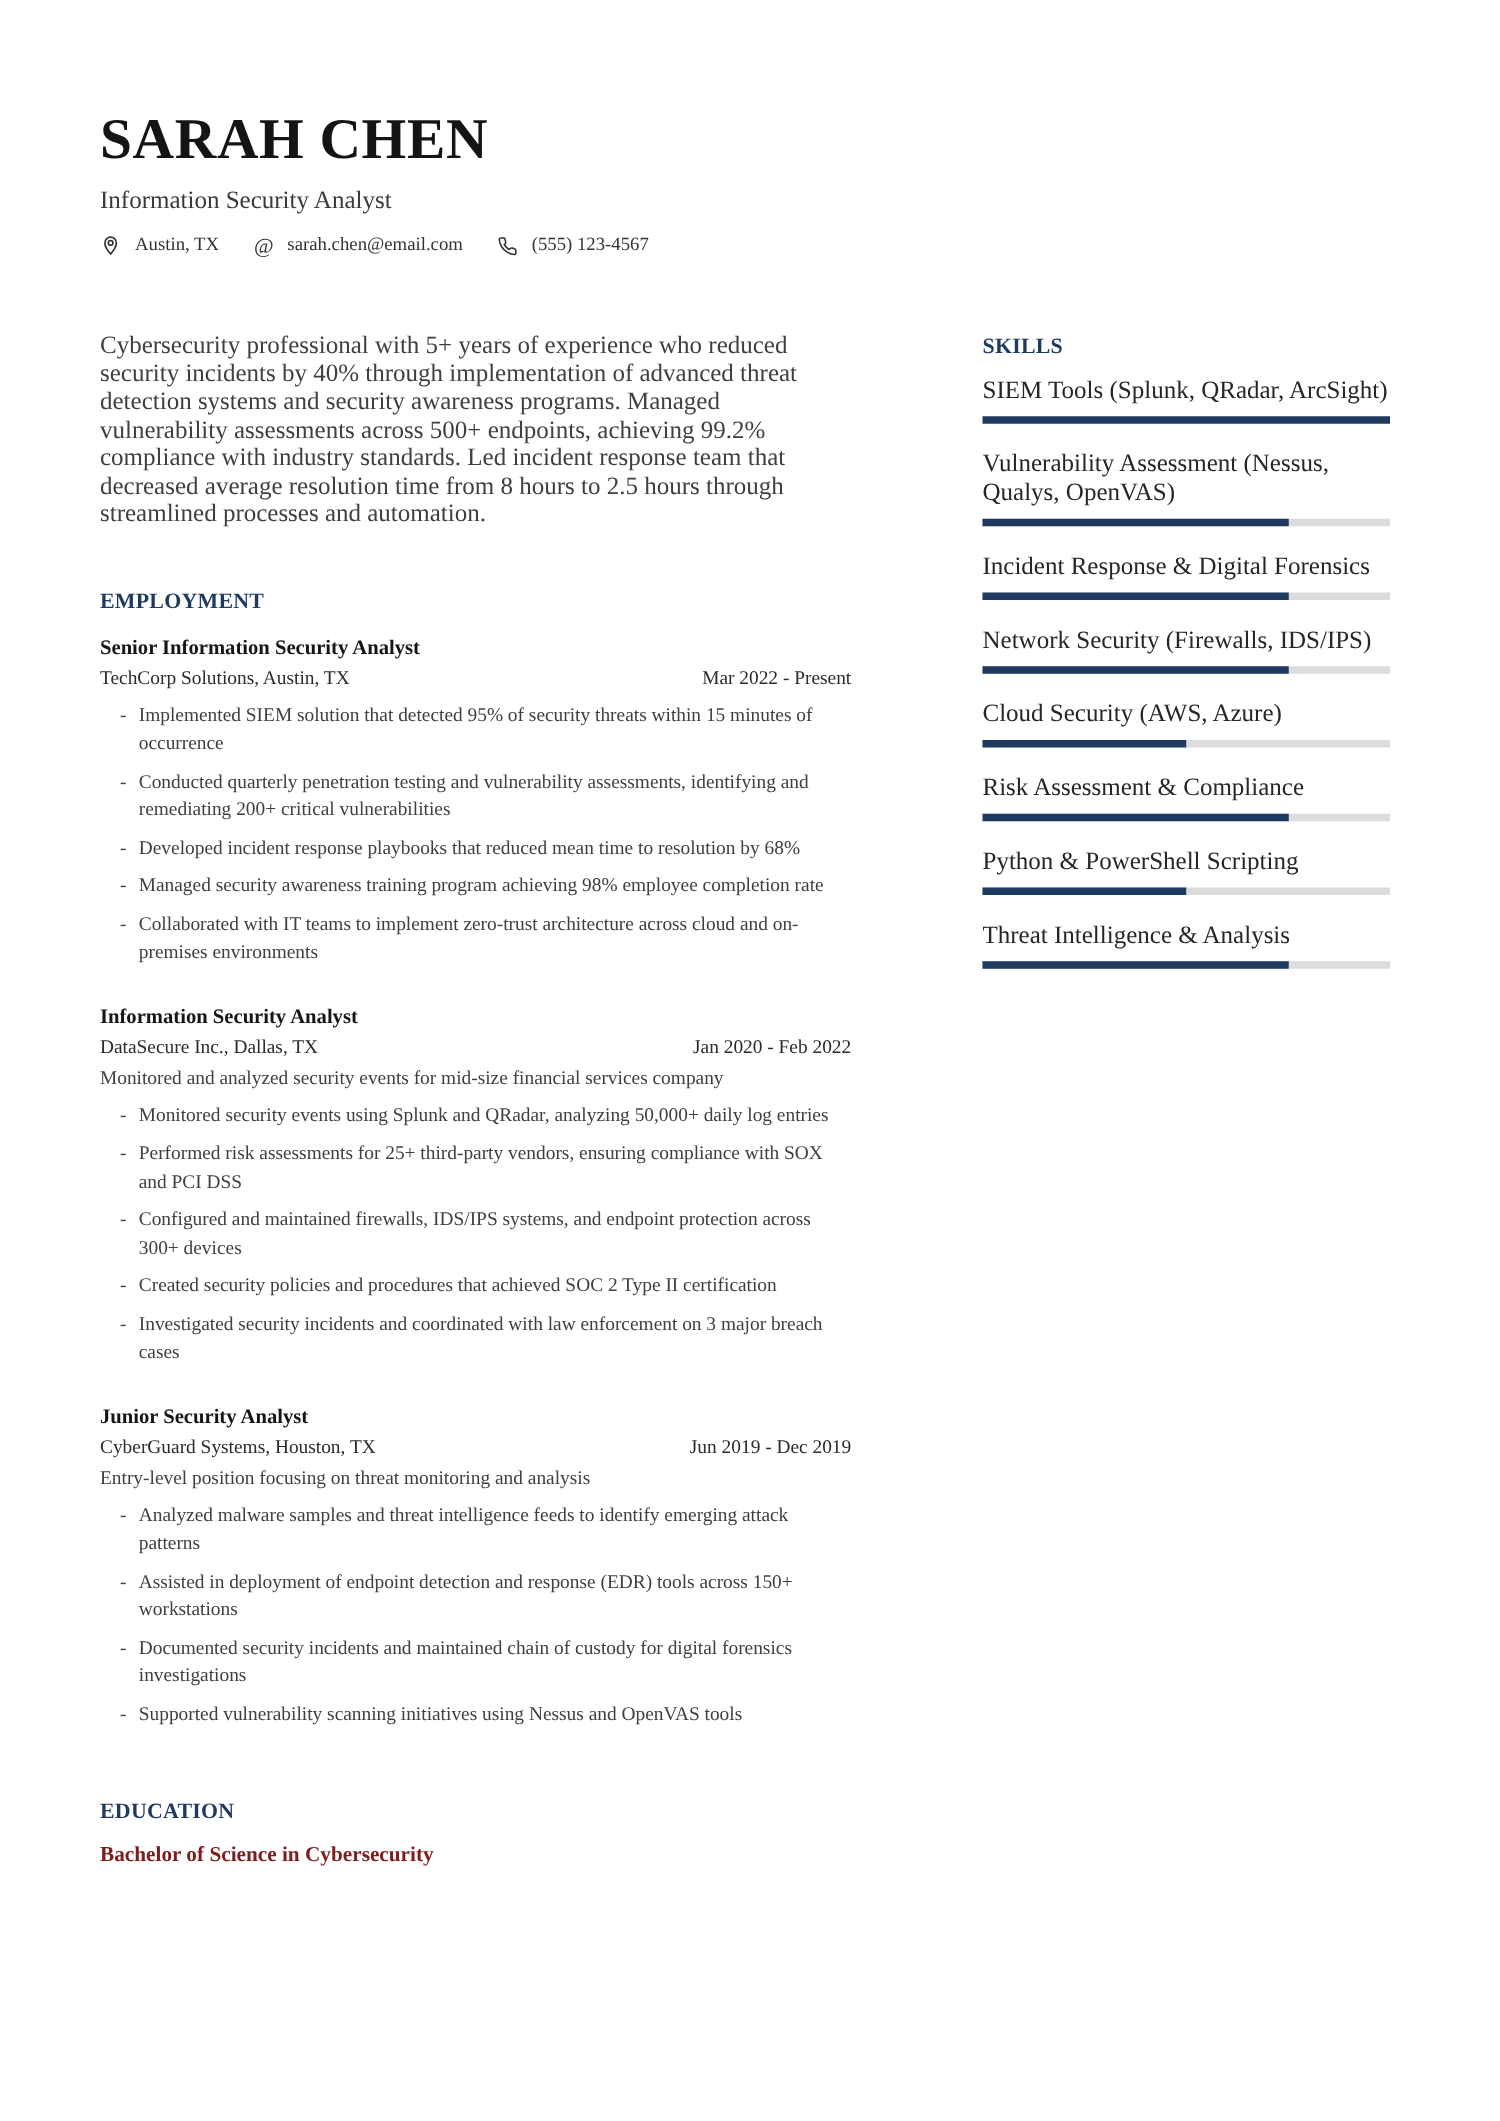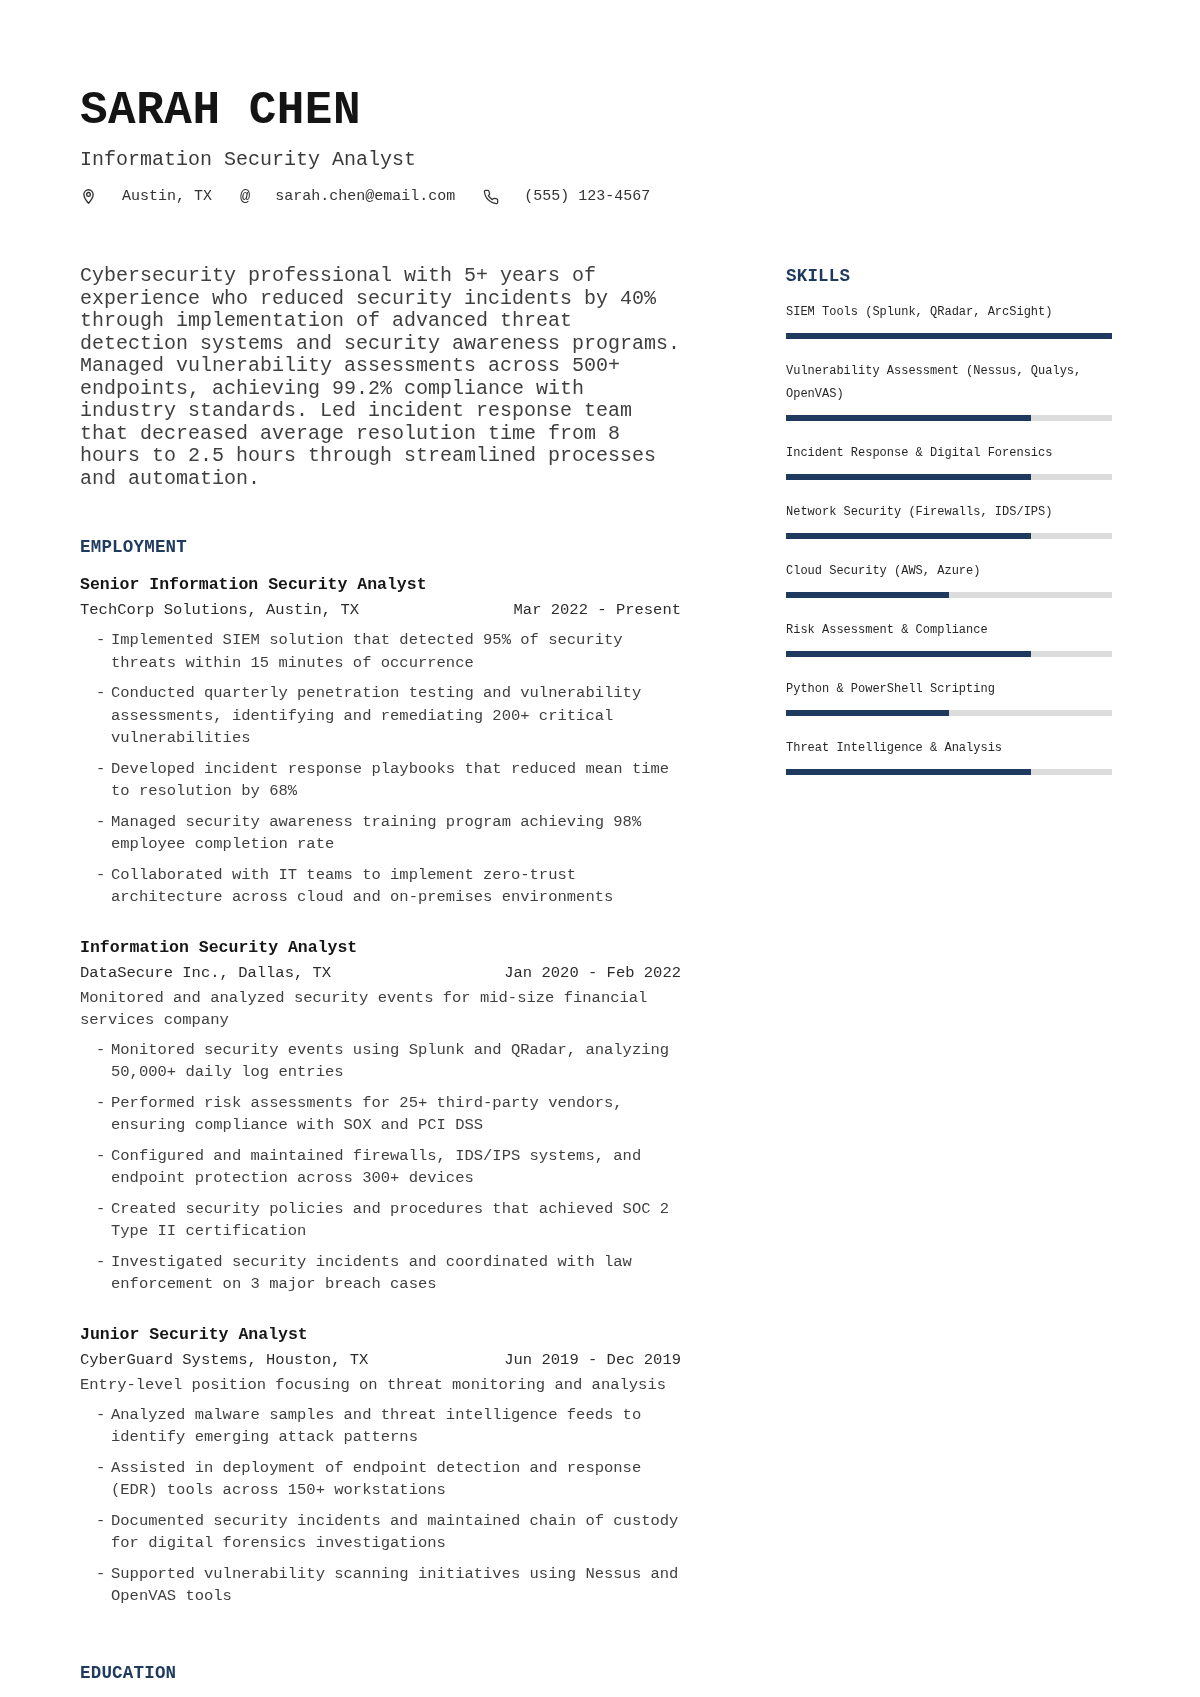--- a/index.html
+++ b/index.html
@@ -5,38 +5,38 @@
   :root{
     --accent:#1e3a5f;
     --track:#dcdcdc;
     --body:#3f3f3f;
   }
   *{box-sizing:border-box;}
   html,body{margin:0;padding:0;background:#ffffff;}
   .page{
     width:1200px;height:1697px;
     padding:88px 88px 0 80px;
-    font-family:Liberation Mono, monospace;
+    font-family:Liberation Serif, serif;
     color:var(--body);
     background:#ffffff;
     overflow:hidden;
   }
   
   .name{
     font-size:46px;font-weight:800;letter-spacing:.5px;
     color:#141414;line-height:1.0;margin:0;
   }
   .subtitle{
     margin-top:15px;font-size:20px;color:#3a3a3a;line-height:1.1;
   }
   .contact-row{
     display:flex;align-items:center;gap:28px;
     margin-top:17px;font-size:15px;color:#333;
   }
-  .contact-item{display:flex;align-items:center;gap:25px;}
+  .contact-item{display:flex;align-items:center;gap:11px;}
   .contact-item svg{display:block;}
   .at-glyph{
     font-size:17px;color:#333;line-height:1;font-weight:400;
   }
   
   .columns{display:flex;margin-top:60px;}
   .col-main{width:601px;flex:0 0 601px;}
   .col-side{margin-left:105px;width:326px;flex:0 0 326px;}
   .section-heading{
     font-size:17.5px;font-weight:bold;color:var(--accent);
@@ -60,21 +60,21 @@
   }
   .bullets{margin-top:5px;}
   .bullet{
     display:flex;font-size:15.5px;line-height:22.5px;color:var(--body);
     margin-top:8px;padding-left:16px;
   }
   .bullet .dash{flex:0 0 15px;width:15px;}
   
   .skill{margin-bottom:21px;}
   .skill-label{
-    font-size:12px;line-height:23px;color:#262626;margin-bottom:9px;
+    font-size:20px;line-height:23px;color:#262626;margin-bottom:9px;
   }
   .skill-bar{height:6px;background:var(--track);width:100%;}
   .skill-fill{height:100%;background:var(--accent);width:0;}
   
   .education-section{margin-top:54px;}
   .degree{
     font-size:17px;font-weight:bold;color:#7f1d1d;line-height:22px;
   }
 </style>
 </head>

